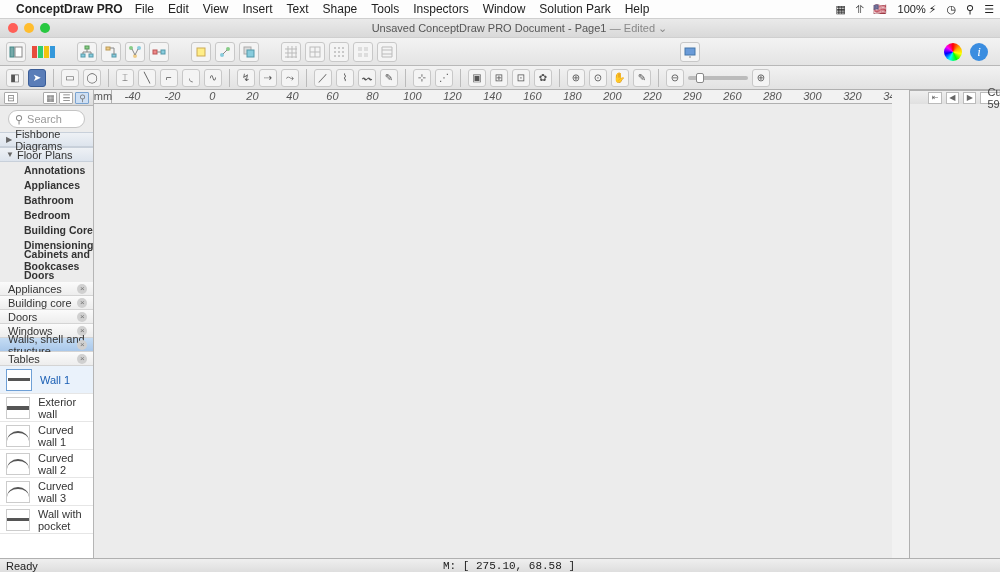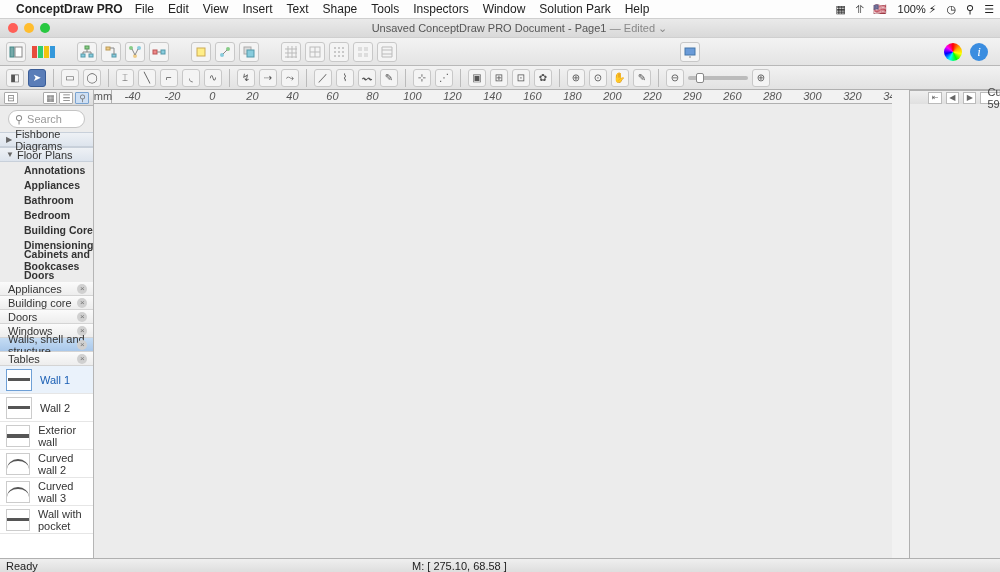--- a/index.html
+++ b/index.html
@@ -79,21 +79,21 @@
 
 .hscroll { height: 14px; background: linear-gradient(#efefef,#e0e0e0); border-top: 1px solid #b0b0b0; display: flex; align-items: center; padding-left: 18px; gap: 4px; font-size:10px; color:#444;}
 .hscroll .nav { width: 14px; height: 12px; background:#fff; border:1px solid #bbb; display:flex;align-items:center;justify-content:center; font-size:8px; color:#666;}
 .hscroll .zoom { padding: 0 6px; border:1px solid #bbb; background:#fff; height:12px; display:flex; align-items:center;}
 .hscroll .stepper { display:flex; flex-direction:column; font-size:6px; line-height:5px; color:#555;}
 .hscroll .pages { display:flex; gap:0;}
 .hscroll .pages span{width:12px;height:12px; border:1px solid #bbb; background:#fff;}
 
 
 .status { position: absolute; left: 0; right: 0; bottom: 0; height: 14px; background: linear-gradient(#efefef,#dedede); border-top: 1px solid #b0b0b0; display: flex; align-items: center; padding: 4px 6px; color: #222; font-size: 10.5px; }
-.status .m { position: absolute; left: 412px; }
+.status .m { position: absolute; left: 443px; font-family: Liberation Mono, monospace; }
 
 
 .toolbar .rightside { margin-left: auto; display: flex; gap: 8px; align-items: center; padding-right:6px;}
 .colorwheel { width: 18px; height: 18px; border-radius: 50%; background: conic-gradient(red,orange,yellow,lime,cyan,blue,magenta,red); }
 .infoi { width: 18px; height: 18px; border-radius: 50%; background: #3a8de0; color: #fff; font-style: italic; font-family: serif; display:flex;align-items:center;justify-content:center; font-size:13px;}
 .toolbar .midfloat { position:absolute; left:680px; }
 svg.icon { width: 14px; height: 14px; }
 </style>
 </head>
 <body>
@@ -348,29 +348,29 @@
     </div>
     <div class="shapelist">
       <div class="srow selected">
           <div class="thumb">
             <div class="line"></div>
           </div>
           <span>Wall 1</span>
         </div>
       <div class="srow">
           <div class="thumb">
-            <div class="line"></div>
-          </div>
-          <span>Wall 2</span>
+            <div class="line" style="height:4px"></div>
+          </div>
+          <span>Exterior wall</span>
         </div>
       <div class="srow">
           <div class="thumb">
-            <div class="line" style="height:4px"></div>
-          </div>
-          <span>Exterior wall</span>
+            <div class="curve"></div>
+          </div>
+          <span>Curved wall 1</span>
         </div>
       <div class="srow">
           <div class="thumb">
             <div class="curve"></div>
           </div>
           <span>Curved wall 2</span>
         </div>
       <div class="srow">
           <div class="thumb">
             <div class="curve"></div>

